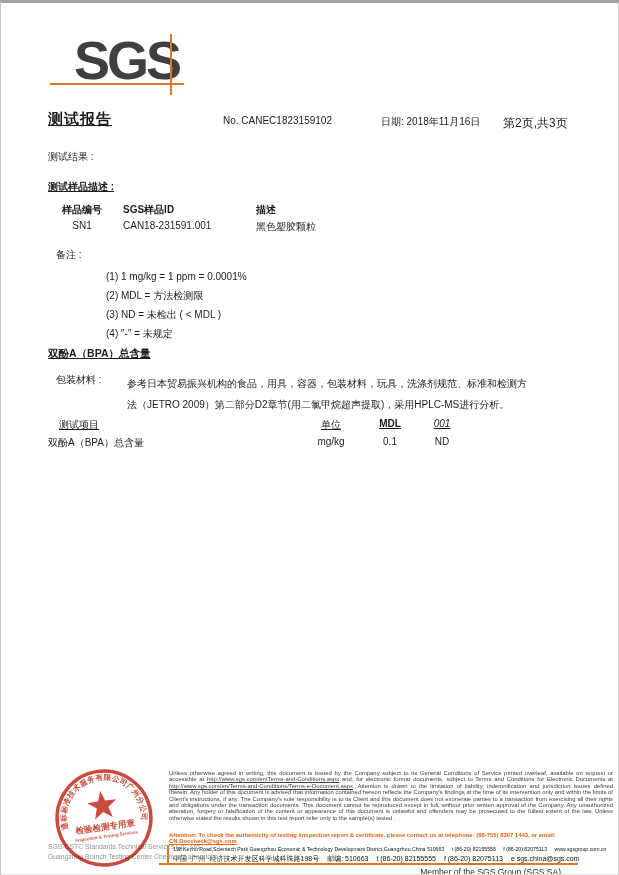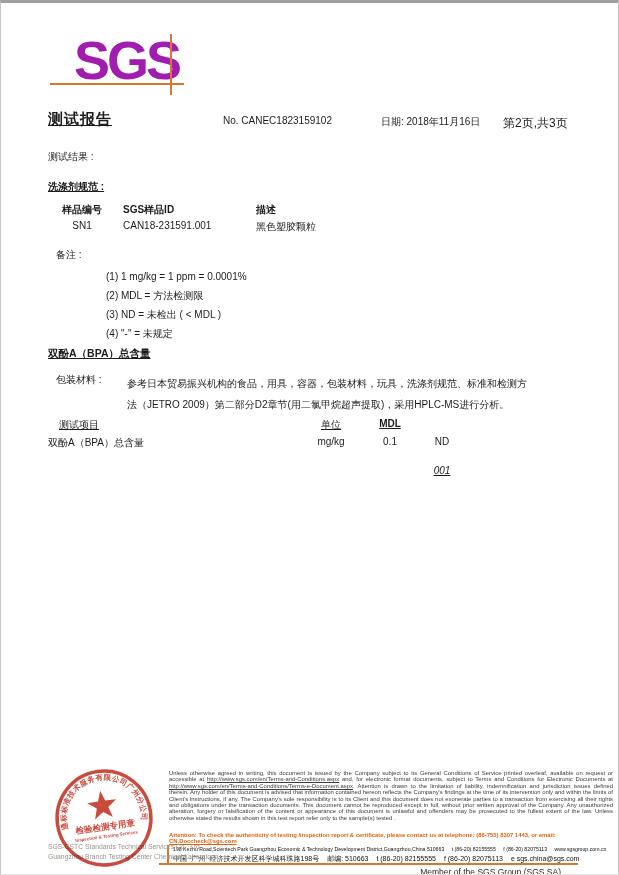--- a/index.html
+++ b/index.html
@@ -3,21 +3,21 @@
 <meta charset="utf-8">
 <style>
   html,body{margin:0;padding:0;background:#ffffff;}
   .page{
     position:relative;width:619px;height:875px;background:#fff;box-sizing:border-box;
     border-top:3px solid #a0a0a0;border-left:1px solid #c6c6c6;border-right:1px solid #c6c6c6;border-bottom:1px solid #e3e3e3;
     font-family:"Liberation Sans","DejaVu Sans",sans-serif;color:#1c1c1c;overflow:hidden;
   }
   .abs{position:absolute;}
   
-  .logo-text{left:73px;top:32px;font-size:54px;font-weight:bold;color:#a21caf;letter-spacing:-3px;line-height:50px;}
+  .logo-text{left:73px;top:32px;font-size:54px;font-weight:bold;color:#404040;letter-spacing:-3px;line-height:50px;}
   .logo-vline{left:169px;top:31px;width:2px;height:61px;background:#d9782d;}
   .logo-hline{left:49px;top:80px;width:134px;height:2px;background:#d9782d;}
   .doc-title{left:47px;top:107px;font-size:15px;font-weight:bold;letter-spacing:1px;text-decoration:underline;}
   .report-no{left:222px;top:112px;font-size:10px;}
   .doc-date{left:380px;top:112px;font-size:10px;}
   .doc-pages{left:502px;top:112px;font-size:12px;}
   
   .t10{font-size:10px;}
   .results-label{left:47px;top:147px;}
   .sample-heading{left:47px;top:177px;font-weight:bold;text-decoration:underline;}
@@ -32,21 +32,21 @@
   .method-label{left:55px;top:370px;}
   .method-text{left:126px;top:370px;width:466px;line-height:21px;}
   .rh{top:415px;text-decoration:underline;}
   .rr{top:433px;}
   .rcol1h{left:58px;}
   .rcol1{left:47px;}
   .rcol2{left:313px;width:34px;text-align:center;}
   .rcol3{left:374px;width:30px;text-align:center;font-weight:bold;}
   .rcol3v{left:374px;width:30px;text-align:center;}
   .rcol4{left:424px;width:34px;text-align:center;}
-  .italic{font-style:italic;margin-top:47px;}
+  .italic{font-style:italic;}
   
   .disclaimer{left:168px;top:767px;width:444px;font-size:5.9px;line-height:6.4px;text-align:justify;color:#3c3c3c;}
   .seg-u{text-decoration:underline;}
   .attention{left:168px;top:829px;width:444px;font-size:5.9px;line-height:6.4px;font-weight:bold;color:#e8610c;}
   .addr-block{left:166px;top:842px;width:446px;border-left:2px solid #d9782d;padding-left:4px;box-sizing:border-box;}
   .addr-row1{font-size:5.2px;color:#111;white-space:nowrap;line-height:9px;}
   .addr-row2{font-size:7px;color:#111;white-space:nowrap;line-height:10px;}
   .addr-row1 span,.addr-row2 span{margin-right:6px;}
   .footer-rule{left:158px;top:860px;width:419px;height:2px;background:#d9782d;}
   .member-line{left:320px;top:864px;width:240px;text-align:right;font-size:8.5px;color:#2b2b2b;}
@@ -61,21 +61,21 @@
   <div class="abs logo-text">SGS</div>
   <div class="abs logo-vline"></div>
   <div class="abs logo-hline"></div>
 
   <div class="abs doc-title">测试报告</div>
   <div class="abs report-no">No. CANEC1823159102</div>
   <div class="abs doc-date">日期: 2018年11月16日</div>
   <div class="abs doc-pages">第2页,共3页</div>
 
   <div class="abs t10 results-label">测试结果 :</div>
-  <div class="abs t10 sample-heading">洗涤剂规范 :</div>
+  <div class="abs t10 sample-heading">测试样品描述 :</div>
 
   <div class="abs t10 sh c1">样品编号</div>
   <div class="abs t10 sh c2">SGS样品ID</div>
   <div class="abs t10 sh c3">描述</div>
   <div class="abs t10 sr c1">SN1</div>
   <div class="abs t10 sr c2">CAN18-231591.001</div>
   <div class="abs t10 sr c3">黑色塑胶颗粒</div>
 
   <div class="abs t10 remarks-label">备注 :</div>
   <div class="abs t10 remarks-list">

